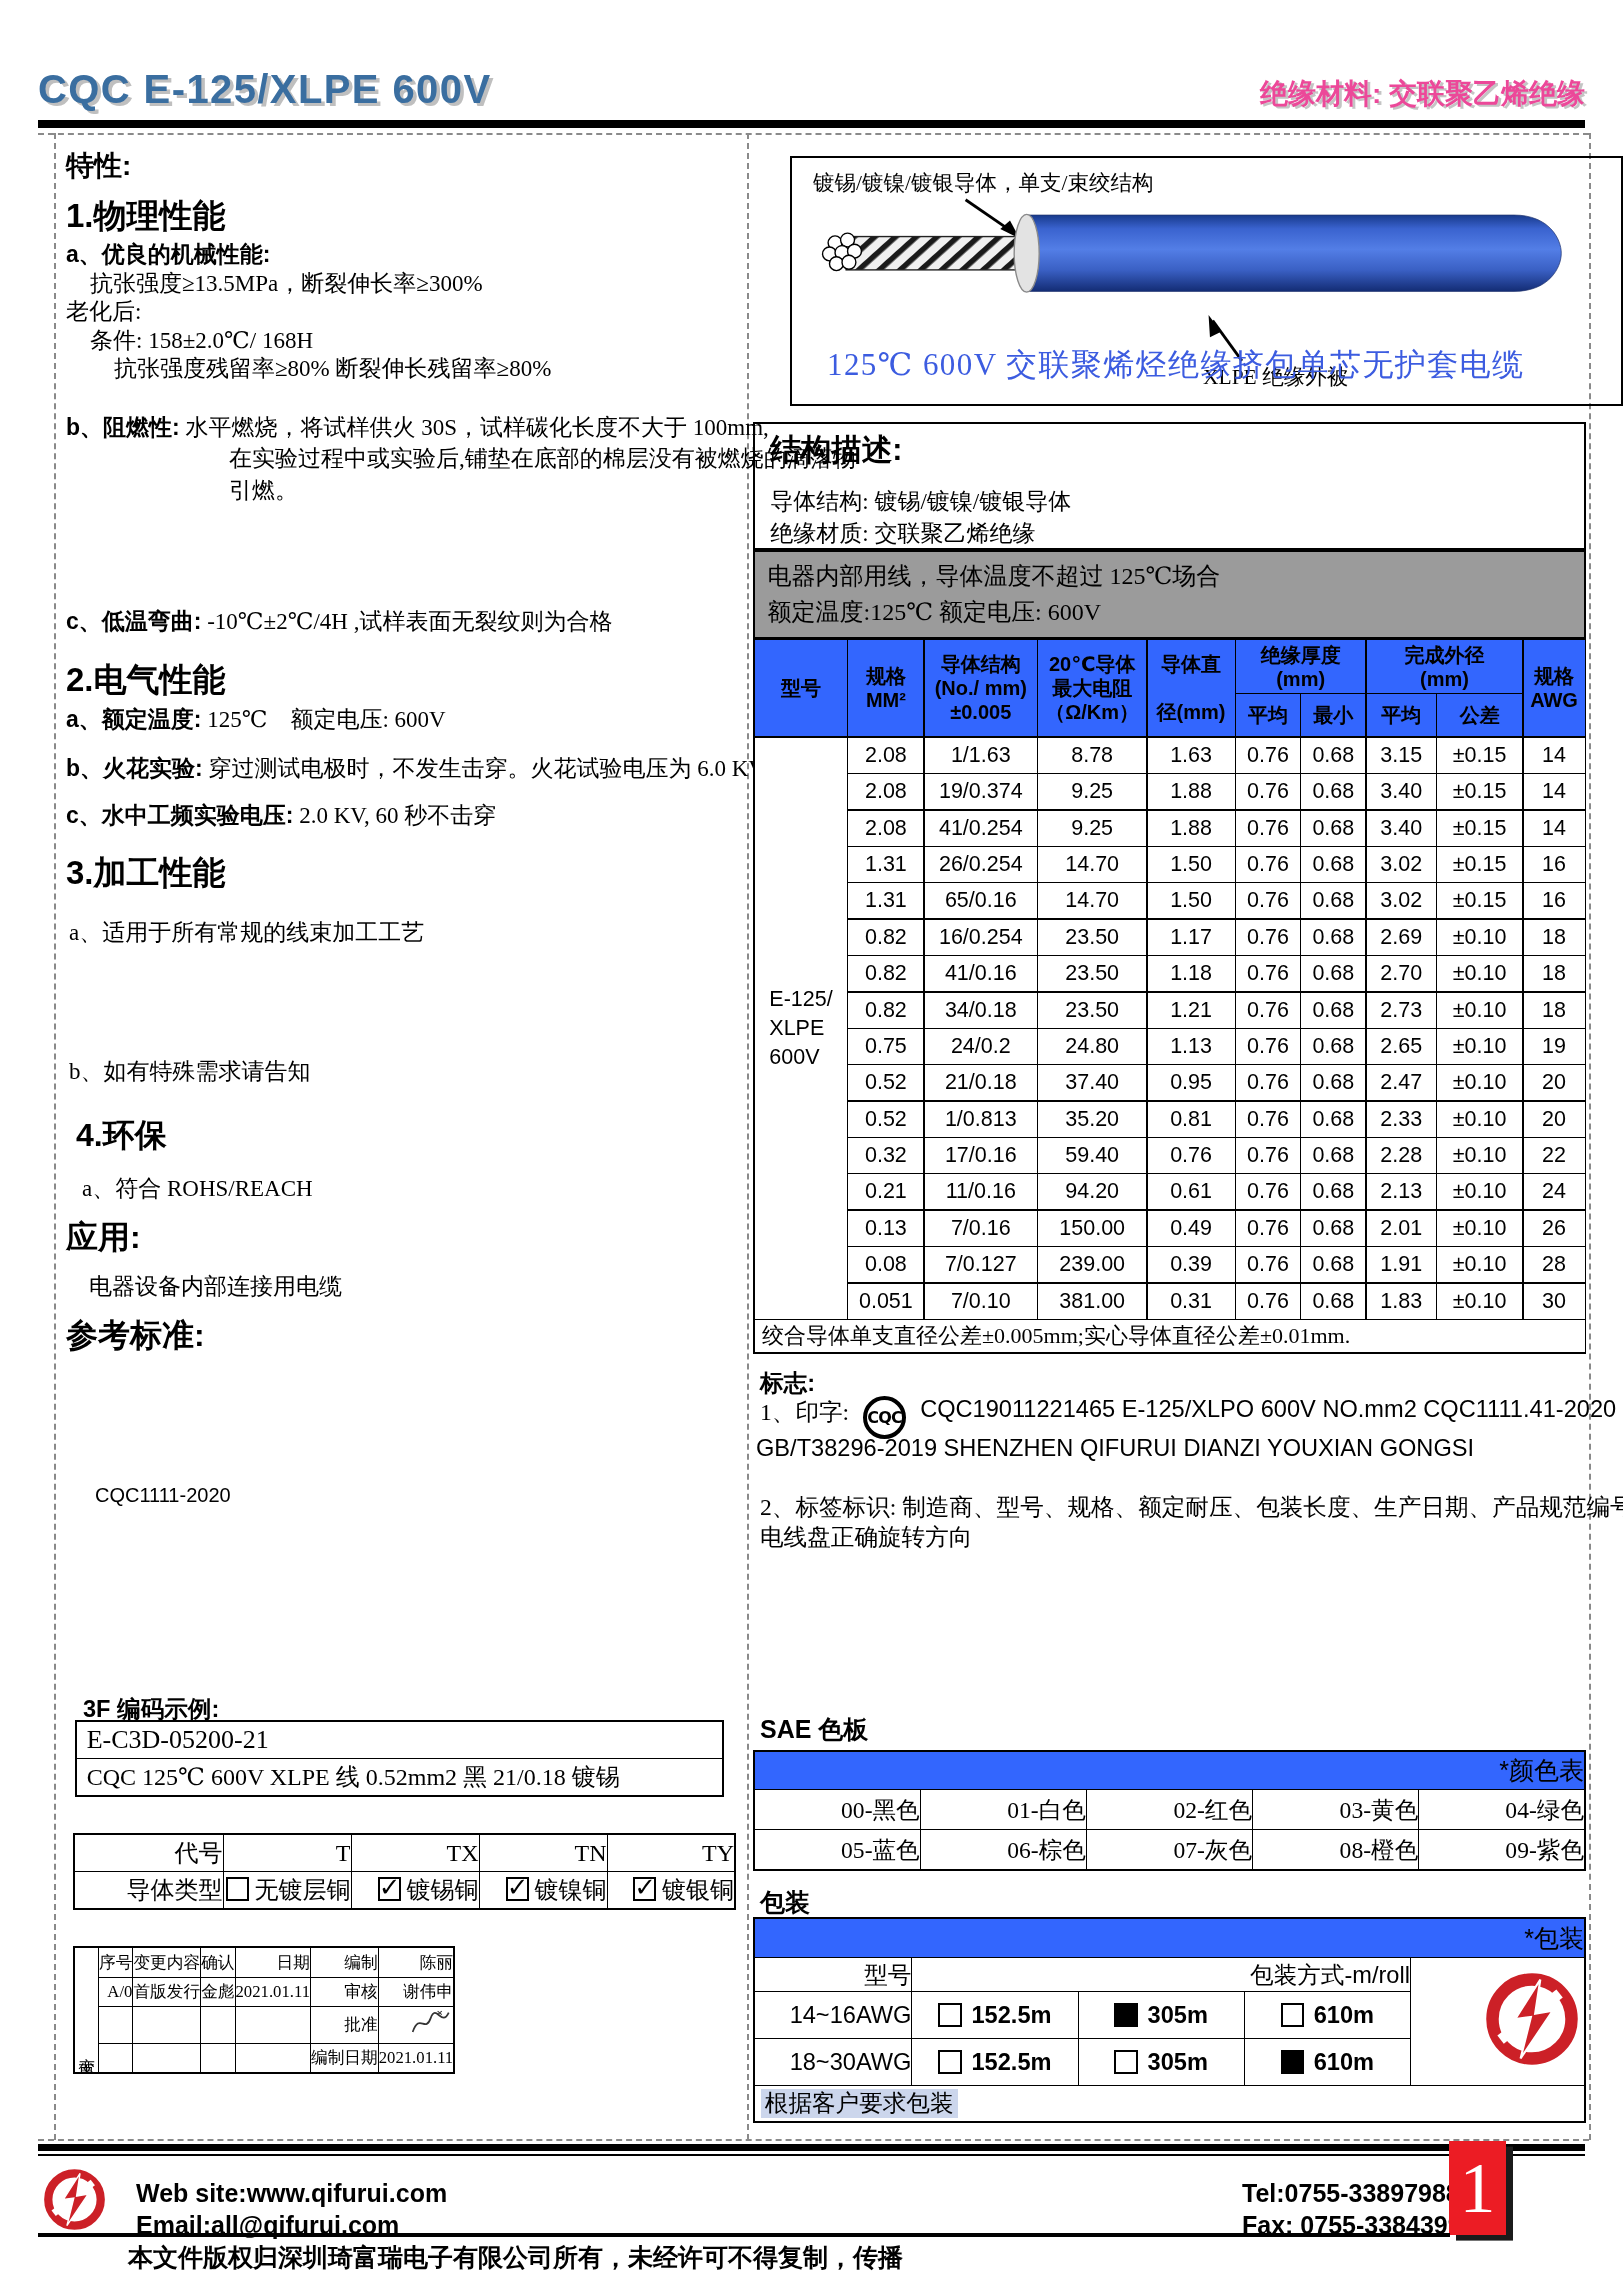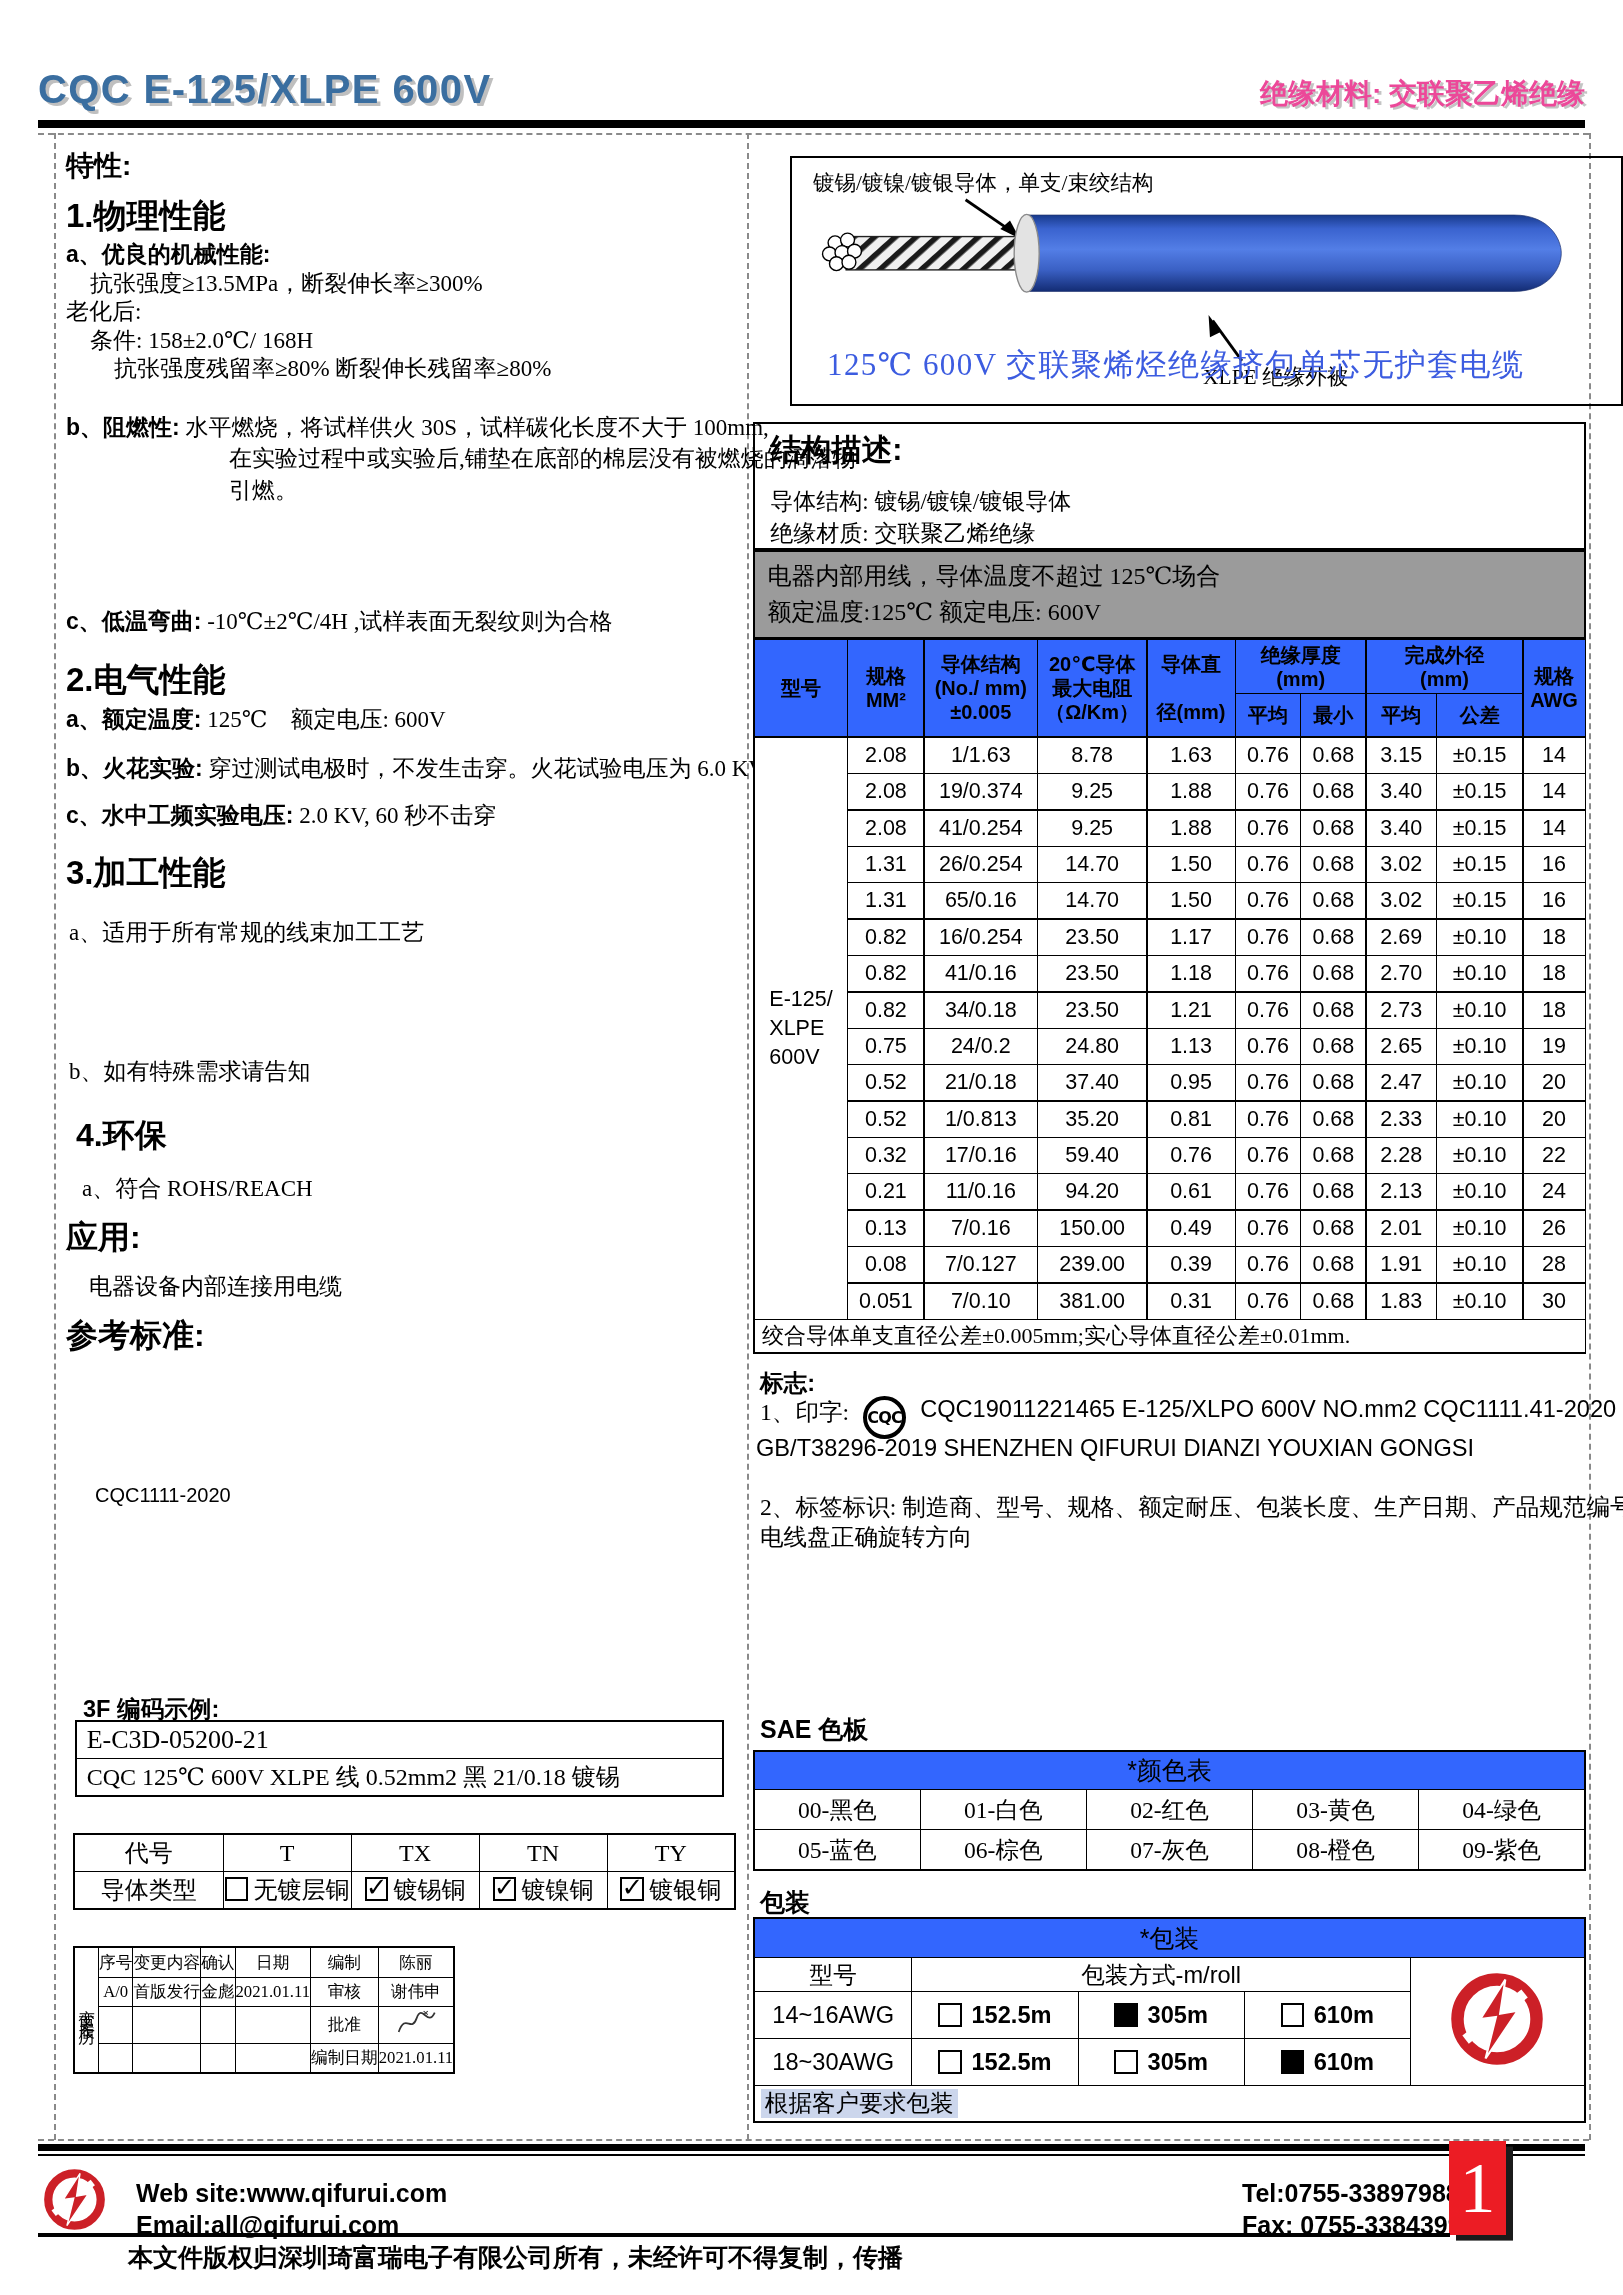--- a/index.html
+++ b/index.html
@@ -26,21 +26,21 @@
   .lbl{font-family:"Liberation Sans","DejaVu Sans",sans-serif;font-weight:bold;font-size:23px;}
   .bodytxt{font-size:23px;white-space:nowrap;}
 
   
   .code-box{left:75px;top:1720px;width:645px;border:2.1px solid #000;}
   .code-box .row{height:36px;display:flex;align-items:center;padding-left:9.7px;white-space:nowrap;}
   .code-box .row+.row{border-top:1.4px solid #000;}
 
   
   table.doc{border-collapse:collapse;}
-  table.doc td,table.doc th{border:1.4px solid #000;text-align:center;vertical-align:middle;
+  table.doc td,table.doc th{border:1.4px solid #000;text-align:right;vertical-align:middle;
       font-weight:normal;padding:0;}
   .ct-table{left:73px;top:1833px;width:663px;}
   .ct-table td{height:36px;font-size:24px;}
   .cbk{display:inline-block;width:19.4px;height:19.4px;border:2.1px solid #000;vertical-align:-2.8px;
        margin-right:5.6px;position:relative;background:#fff;}
   td[data-checked="true"] .cbk::after{content:"✓";position:absolute;left:-0.7px;top:-7px;
        font-size:26px;font-weight:bold;font-family:"DejaVu Sans",sans-serif;}
 
   
   .ch-table{left:73px;top:1946px;width:319px;}

